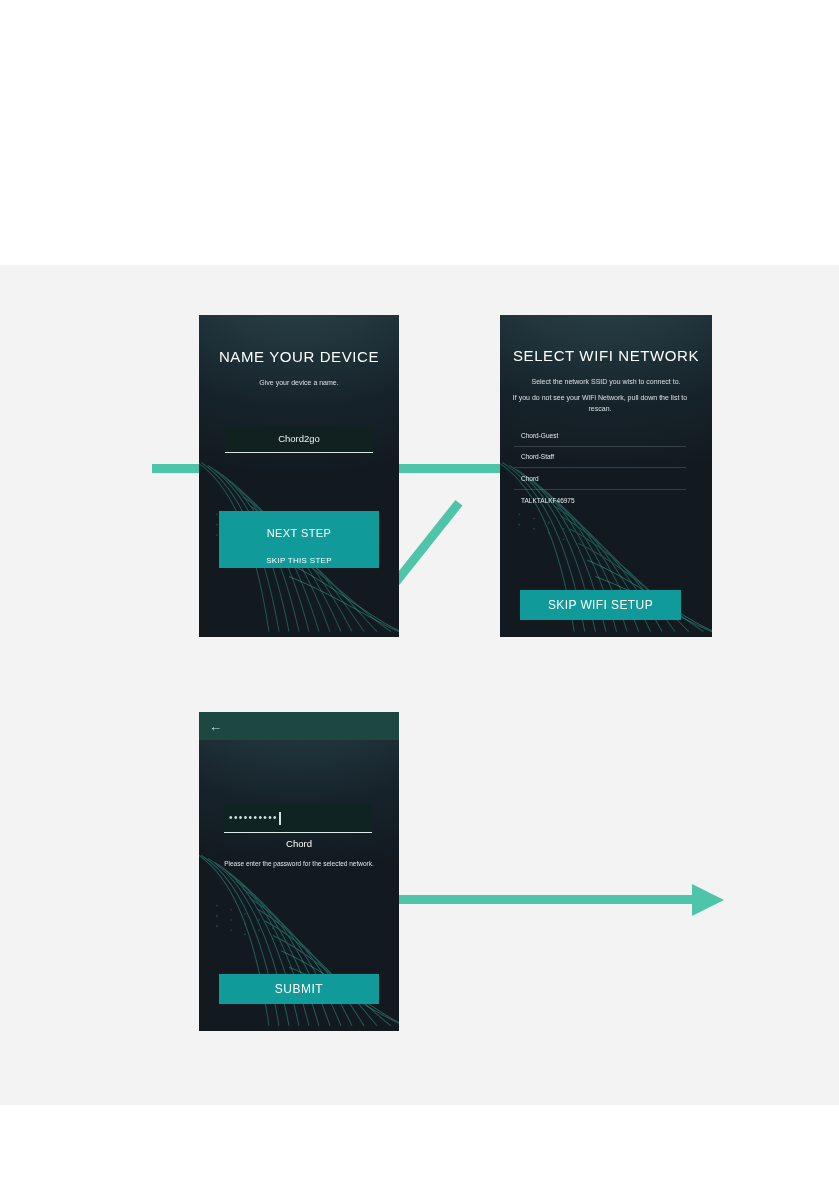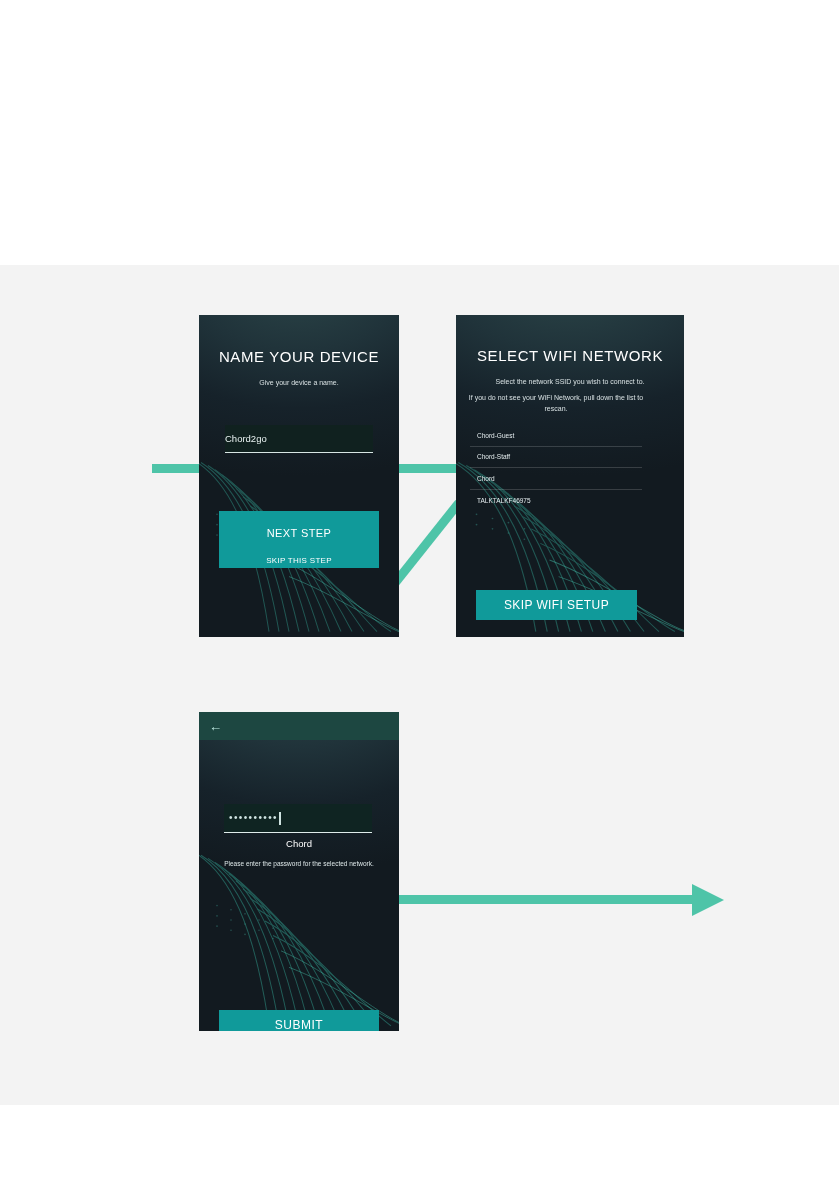--- a/index.html
+++ b/index.html
@@ -34,38 +34,38 @@
     color:#ffffff;
   }
   .screen .bg{
     position:absolute;left:0;top:0;width:100%;height:100%;
     background:
       radial-gradient(ellipse 150% 60% at 50% -10%, #2b4548 0%, #20333a 35%, #16222a 65%, #121a20 100%);
   }
   .waves{position:absolute;left:0;bottom:0;width:100%;height:58%;opacity:.95;}
 
   .scr1{left:199px;top:315px;width:200px;height:322px;}
-  .scr2{left:456px;top:315px;width:228px;height:322px;}
+  .scr2{left:500px;top:315px;width:212px;height:322px;}
   .scr3{left:199px;top:712px;width:200px;height:319px;}
 
   .title{
     position:absolute;left:0;width:100%;text-align:center;
     font-size:15px;letter-spacing:.6px;color:#ffffff;font-weight:400;
   }
   .scr1 .title{top:348px;}
   .subtitle{
     position:absolute;left:0;width:100%;text-align:center;
     font-size:7px;color:#d7e0e2;line-height:1.55;
   }
 
   
   .name-input{
     position:absolute;left:26px;top:110px;width:148px;height:28px;
     background:#10211f;border-bottom:1.5px solid #d8e6e4;
-    display:flex;align-items:center;
+    display:flex;align-items:center;justify-content:center;
     font-size:9.5px;color:#e9f2f1;box-sizing:border-box;
   }
   .btn{
     position:absolute;display:flex;align-items:center;justify-content:center;
     background:#109a9a;color:#ffffff;box-sizing:border-box;
   }
   .btn-next{left:20px;top:196px;width:160px;height:44px;font-size:11px;letter-spacing:.4px;}
   .btn-skip-step{left:20px;top:237px;width:160px;height:16px;font-size:8px;letter-spacing:.3px;}
 
   
@@ -100,21 +100,21 @@
     margin-left:1px;vertical-align:middle;
   }
   .ssid-label{
     position:absolute;left:0;top:126px;width:100%;text-align:center;
     font-size:9.5px;color:#ffffff;
   }
   .pass-hint{
     position:absolute;left:0;top:148px;width:100%;text-align:center;
     font-size:6.5px;color:#dce6e7;
   }
-  .btn-submit{left:20px;top:262px;width:160px;height:30px;font-size:12px;letter-spacing:.5px;margin-top:36px;}
+  .btn-submit{left:20px;top:262px;width:160px;height:30px;font-size:12px;letter-spacing:.5px;}
 </style>
 </head>
 <body>
 
 <div id="canvas">
 
   <div class="band"></div>
 
   <div class="conn conn-1"></div>
   <div class="conn conn-2"></div>

